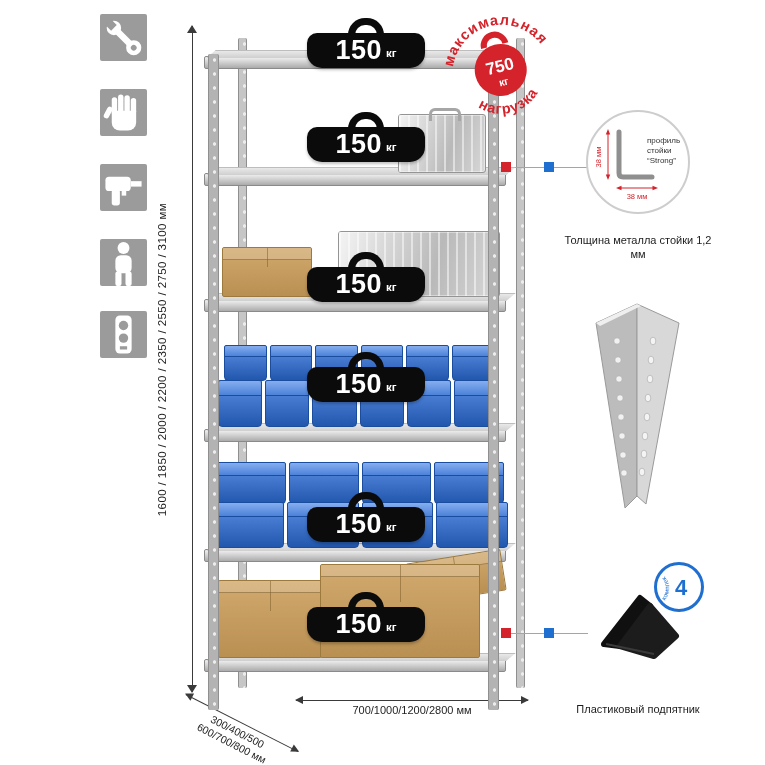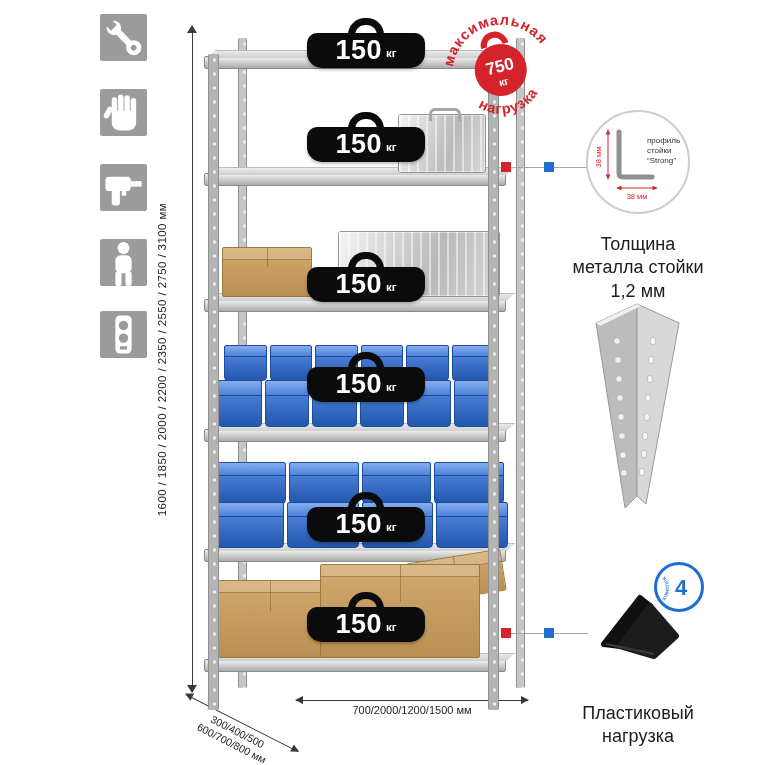--- a/index.html
+++ b/index.html
@@ -80,21 +80,21 @@
   .mline { position:absolute; height:0; border-top:1.5px solid #a5a5a5; z-index:1; }
   .ml1{ left:508px; top:167px; width:80px; }
   .ml2{ left:508px; top:633px; width:80px; }
   .msq { position:absolute; width:10px; height:10px; z-index:2; }
   .redsq{ background:#d4232b; } .bluesq{ background:#1f6fd0; }
   .mq1{left:501px; top:162px;} .mq2{left:544px; top:162px;}
   .mq3{left:501px; top:628px;} .mq4{left:544px; top:628px;}
 
   .profcirc { position:absolute; left:586px; top:110px; width:104px; height:104px; border:2px solid #cdcdcd;
          border-radius:50%; background:#fff; z-index:3; overflow:hidden; }
-  .caption { position:absolute; text-align:center; font-size:18px; line-height:1.3; color:#1c1c1c; }
+  .caption { position:absolute; text-align:center; font-size:11px; line-height:1.3; color:#1c1c1c; }
   .cap1{ left:563px; top:233px; width:150px; }
   .cap2{ left:563px; top:702px; width:150px; }
 
   .anglepost { position:absolute; left:580px; top:296px; width:120px; height:232px; }
   .foot { position:absolute; left:592px; top:586px; width:96px; height:82px; }
   .kitbadge { position:absolute; left:652px; top:560px; width:54px; height:54px; z-index:4; }
 
   .ddim { position:absolute; left:186px; top:694px; width:126px; transform:rotate(27deg); transform-origin:0 0; }
   .wdim { position:absolute; left:296px; top:700px; width:232px; }
   .dline { position:relative; height:0; border-top:1.5px solid #3a3a3a; }
@@ -344,27 +344,27 @@
       <defs>
           <path id="arcKit" d="M 13.5 39.5 A 18.5 18.5 0 0 0 12.5 16"></path>
         </defs>
       <circle cx="27" cy="27" r="23.5" fill="#fff" stroke="#1f6fd0" stroke-width="3"></circle>
       <text font-size="6.3" fill="#1f6fd0" letter-spacing=".4">
         <textPath href="#arcKit" startOffset="50%" text-anchor="middle">в комплекте</textPath>
       </text>
       <text x="29" y="35" text-anchor="middle" font-size="22" font-weight="bold" fill="#1f6fd0">4</text>
     </svg>
   </div>
-  <div class="caption cap2">Пластиковый нагрузка</div>
+  <div class="caption cap2">Пластиковый подпятник</div>
 
   <div class="ddim">
     <div class="dline"></div>
     <div class="dtext">
       <div>300/400/500</div>
       <div>600/700/800 мм</div>
     </div>
   </div>
   <div class="wdim">
     <div class="dline"></div>
-    <div class="dtext">700/2000/1200/1500 мм</div>
+    <div class="dtext">700/1000/1200/2800 мм</div>
   </div>
 
 </div>
 
 </body></html>

